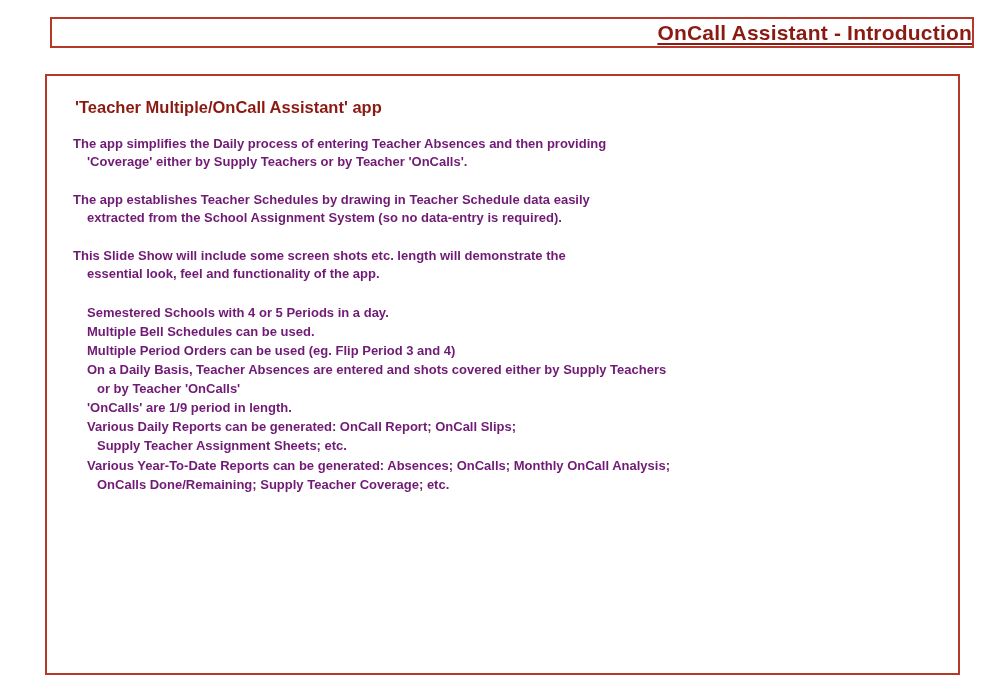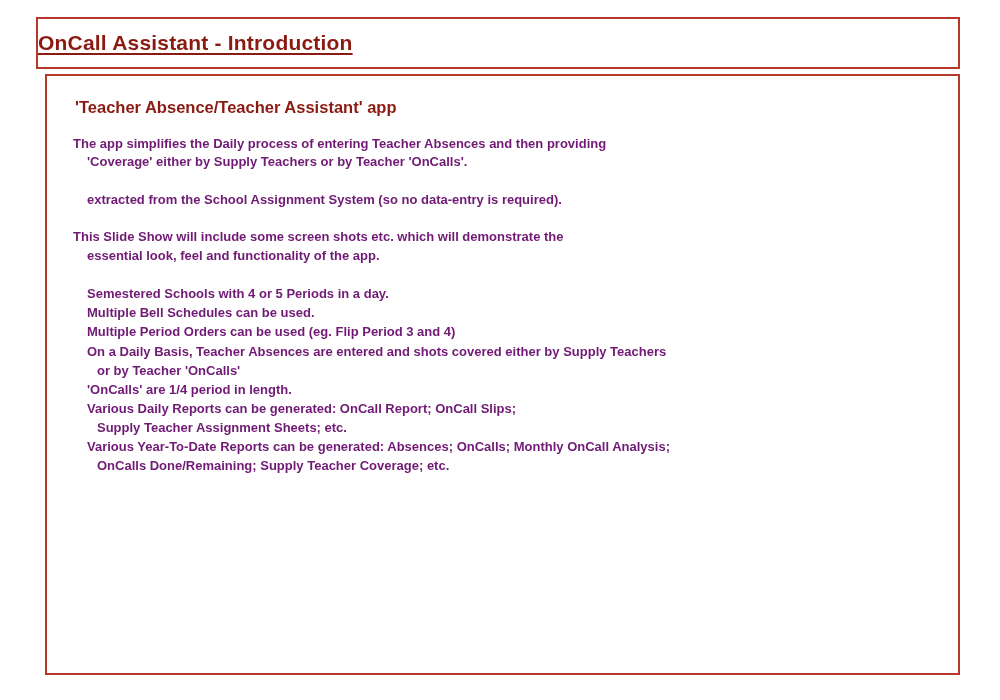--- a/index.html
+++ b/index.html
@@ -15,29 +15,29 @@
     overflow: hidden;
   }
   .slide {
     position: relative;
     width: 1000px;
     height: 700px;
     box-sizing: border-box;
   }
   .title-box {
     position: absolute;
-    left: 36px;
+    left: 50px;
     top: 17px;
     width: 924px;
-    height: 52px;
+    height: 31px;
     border: 2px solid #b5392a;
     box-sizing: border-box;
     display: flex;
     align-items: center;
-    justify-content: flex-start;
+    justify-content: flex-end;
     background: #ffffff;
   }
   .title-text {
     font-size: 21px;
     font-weight: bold;
     color: #8b1a12;
     text-decoration: underline;
     text-decoration-color: #8b1a12;
     text-underline-offset: 3px;
     letter-spacing: 0.2px;
@@ -78,44 +78,45 @@
 <body>
 
 <div class="slide">
 
   <div class="title-box">
     <span class="title-text">OnCall Assistant - Introduction</span>
   </div>
 
   <div class="body-box">
 
-    <div class="intro-line">'Teacher Absence/Teacher Assistant' app</div>
+    <div class="intro-line">'Teacher Multiple/OnCall Assistant' app</div>
     <div class="spacer-sm"></div>
 
     <div class="para">
       <div class="line">The app simplifies the Daily process of entering Teacher Absences and then providing</div>
       <div class="line indent-1">'Coverage' either by Supply Teachers or by Teacher 'OnCalls'.</div>
     </div>
 
     <div class="para">
+      <div class="line">The app establishes Teacher Schedules by drawing in Teacher Schedule data easily</div>
       <div class="line indent-1">extracted from the School Assignment System (so no data-entry is required).</div>
     </div>
 
     <div class="para">
-      <div class="line">This Slide Show will include some screen shots etc. which will demonstrate the</div>
+      <div class="line">This Slide Show will include some screen shots etc. length will demonstrate the</div>
       <div class="line indent-1">essential look, feel and functionality of the app.</div>
     </div>
 
     <div class="para list-block">
       <div class="line indent-1">Semestered Schools with 4 or 5 Periods in a day.</div>
       <div class="line indent-1">Multiple Bell Schedules can be used.</div>
       <div class="line indent-1">Multiple Period Orders can be used (eg. Flip Period 3 and 4)</div>
       <div class="line indent-1">On a Daily Basis, Teacher Absences are entered and shots covered either by Supply Teachers</div>
       <div class="line indent-2">or by Teacher 'OnCalls'</div>
-      <div class="line indent-1">'OnCalls' are 1/4 period in length.</div>
+      <div class="line indent-1">'OnCalls' are 1/9 period in length.</div>
       <div class="line indent-1">Various Daily Reports can be generated: OnCall Report; OnCall Slips;</div>
       <div class="line indent-2">Supply Teacher Assignment Sheets; etc.</div>
       <div class="line indent-1">Various Year-To-Date Reports can be generated: Absences; OnCalls; Monthly OnCall Analysis;</div>
       <div class="line indent-2">OnCalls Done/Remaining; Supply Teacher Coverage; etc.</div>
     </div>
 
   </div>
 </div>
 
 </body></html>

